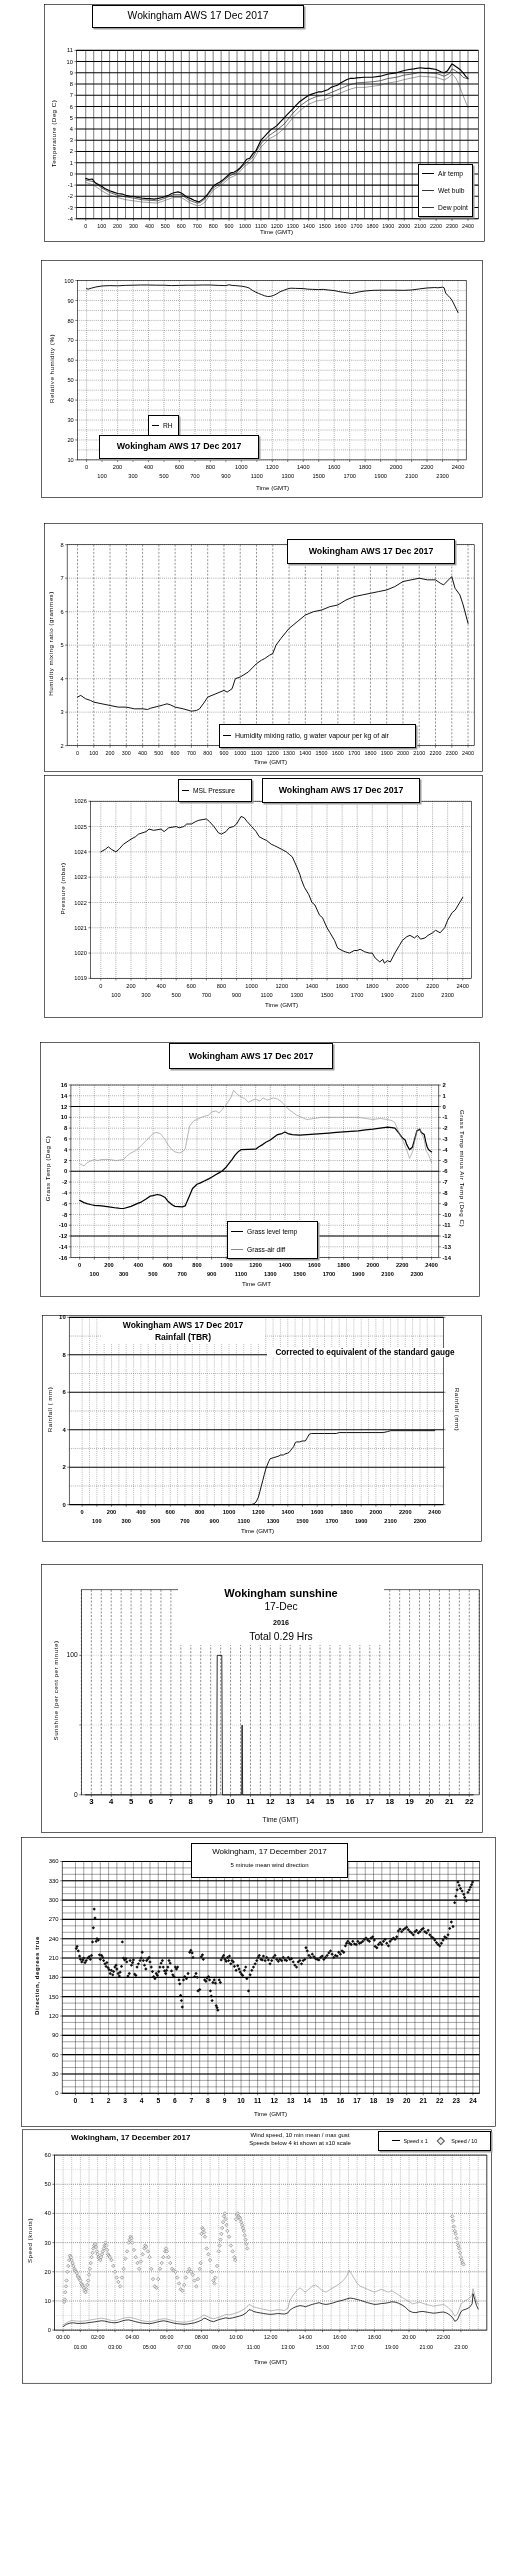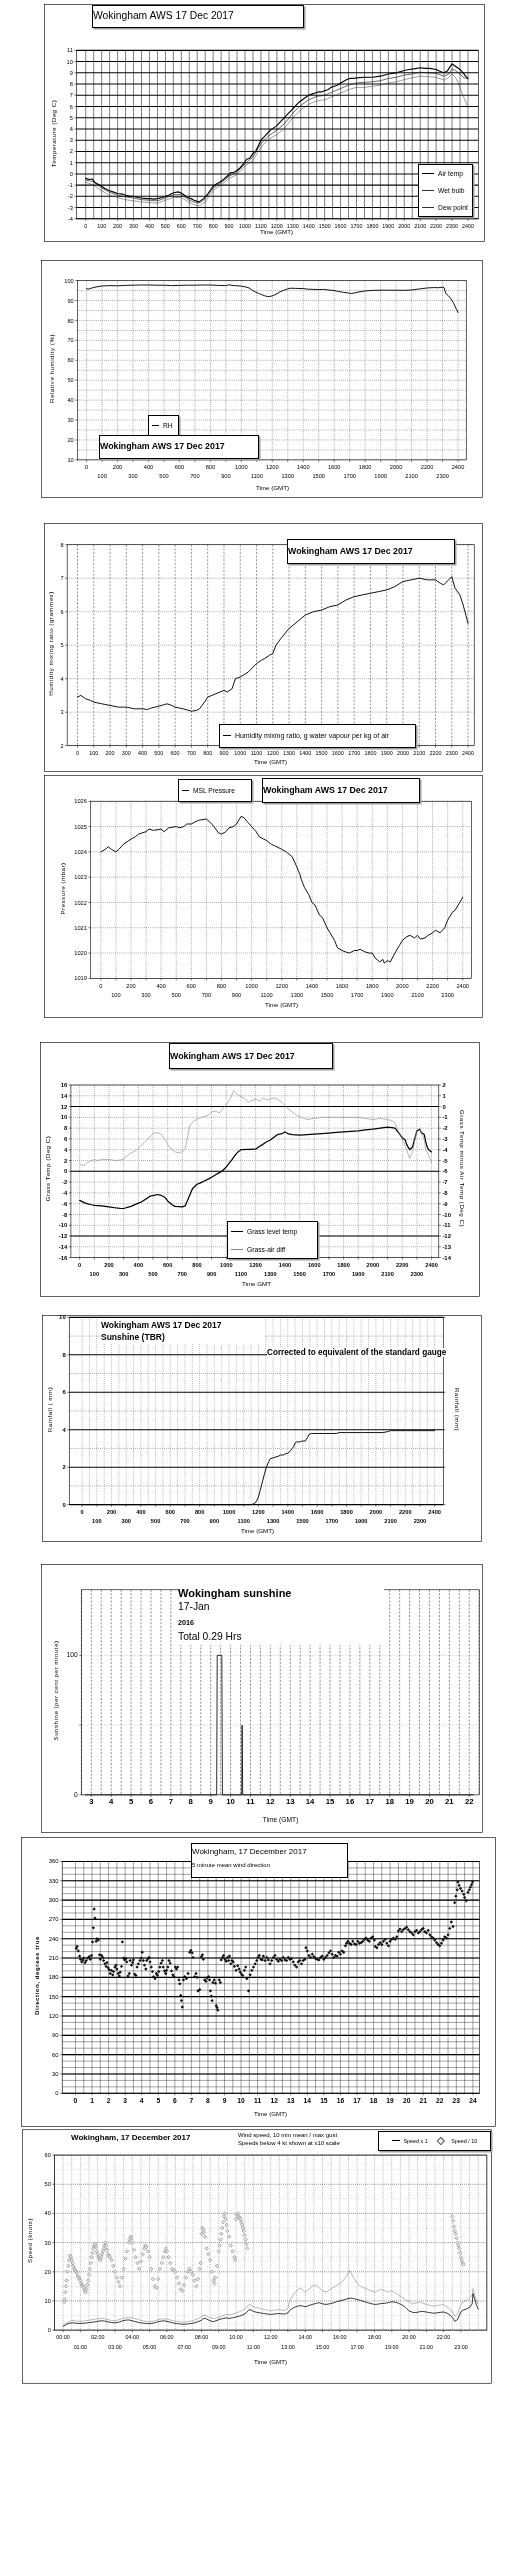--- a/index.html
+++ b/index.html
@@ -2,21 +2,21 @@
 <html style="font-size:8.2px"><head>
 <meta charset="utf-8">
 <style>
   html,body{margin:0;padding:0;}
   body{position:relative;width:515px;height:2576px;background:#ffffff;
        font-family:"Liberation Sans",sans-serif;color:#000;}
   .chart-svg{position:absolute;}
   .ov{position:absolute;background:#fff;}
   .box{border:0.5px solid #000;}
   .shadow{box-shadow:1.5px 1.5px 0 #9e9e9e;}
-  .ctr{text-align:left;}
+  .ctr{text-align:center;}
   .vtext{position:absolute;width:155px;text-align:center;transform:rotate(-90deg);
          font-size:6.2px;letter-spacing:0.5px;background:transparent;}
   .vtextR{position:absolute;width:155px;text-align:center;transform:rotate(90deg);
          font-size:6.2px;letter-spacing:0.5px;background:transparent;}
   .xtitle{position:absolute;width:155px;text-align:center;font-size:6.2px;}
   .leg-row{display:flex;align-items:center;gap:3.6px;padding:1px 3.1px;}
   .samp{display:inline-block;width:12.4px;height:0;flex:0 0 12.4px;}
   .s-thick{border-top:1.5px solid #000;}
   .s-med{border-top:1px solid #000;}
   .s-thin{border-top:0.5px solid #333;}
@@ -1843,30 +1843,30 @@
       <span class="samp s-gray"></span>
       <span>Grass-air diff</span>
     </div>
 </div>
 <div id="yt5" class="vtext">Grass Temp (Deg C)</div>
 <div id="yt5r" class="vtextR">Grass Temp minus Air Temp (Deg C)</div>
 <div id="xt5" class="xtitle">Time GMT</div>
 
 <div id="t6" class="ov ctr">
   <div>Wokingham AWS 17 Dec 2017</div>
-  <div>Sunshine (TBR)</div>
+  <div>Rainfall (TBR)</div>
 </div>
 <div id="n6" class="ov ctr">Corrected to equivalent of the standard gauge</div>
 <div id="yt6" class="vtext">Rainfall ( mm)</div>
 <div id="yt6r" class="vtextR">Rainfall (mm)</div>
 <div id="xt6" class="xtitle">Time (GMT)</div>
 
 <div id="t7" class="ov ctr">
   <div class="l1">Wokingham sunshine</div>
-  <div class="l2">17-Jan</div>
+  <div class="l2">17-Dec</div>
   <div class="l3">2016</div>
   <div class="l4">Total 0.29 Hrs</div>
 </div>
 <div id="yt7" class="vtext">Sunshine (per cent per minute)</div>
 <div id="xt7" class="xtitle">Time (GMT)</div>
 
 <div id="t8" class="ov ctr">
   <div class="l1">Wokingham,  17 December 2017</div>
   <div class="l2">5 minute mean wind direction</div>
 </div>

